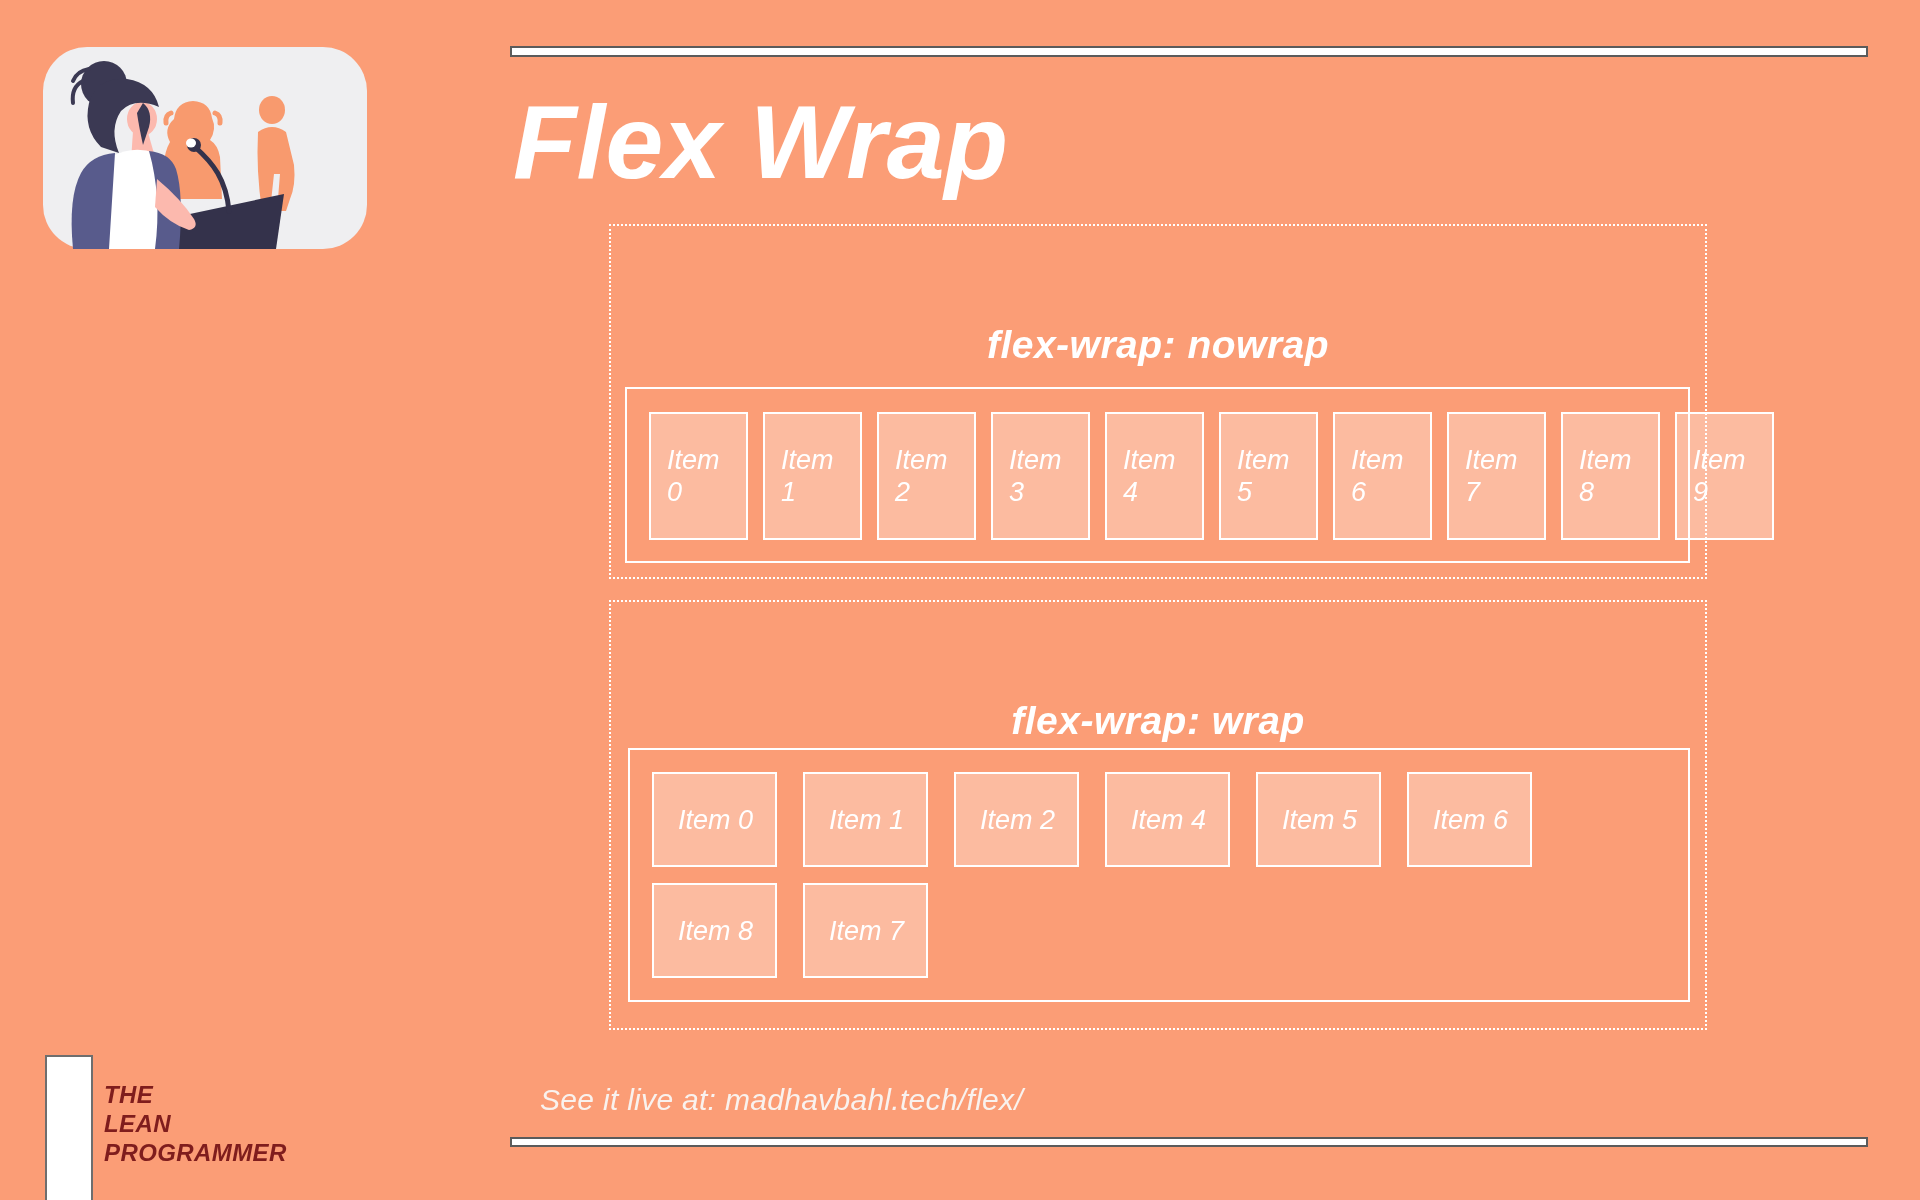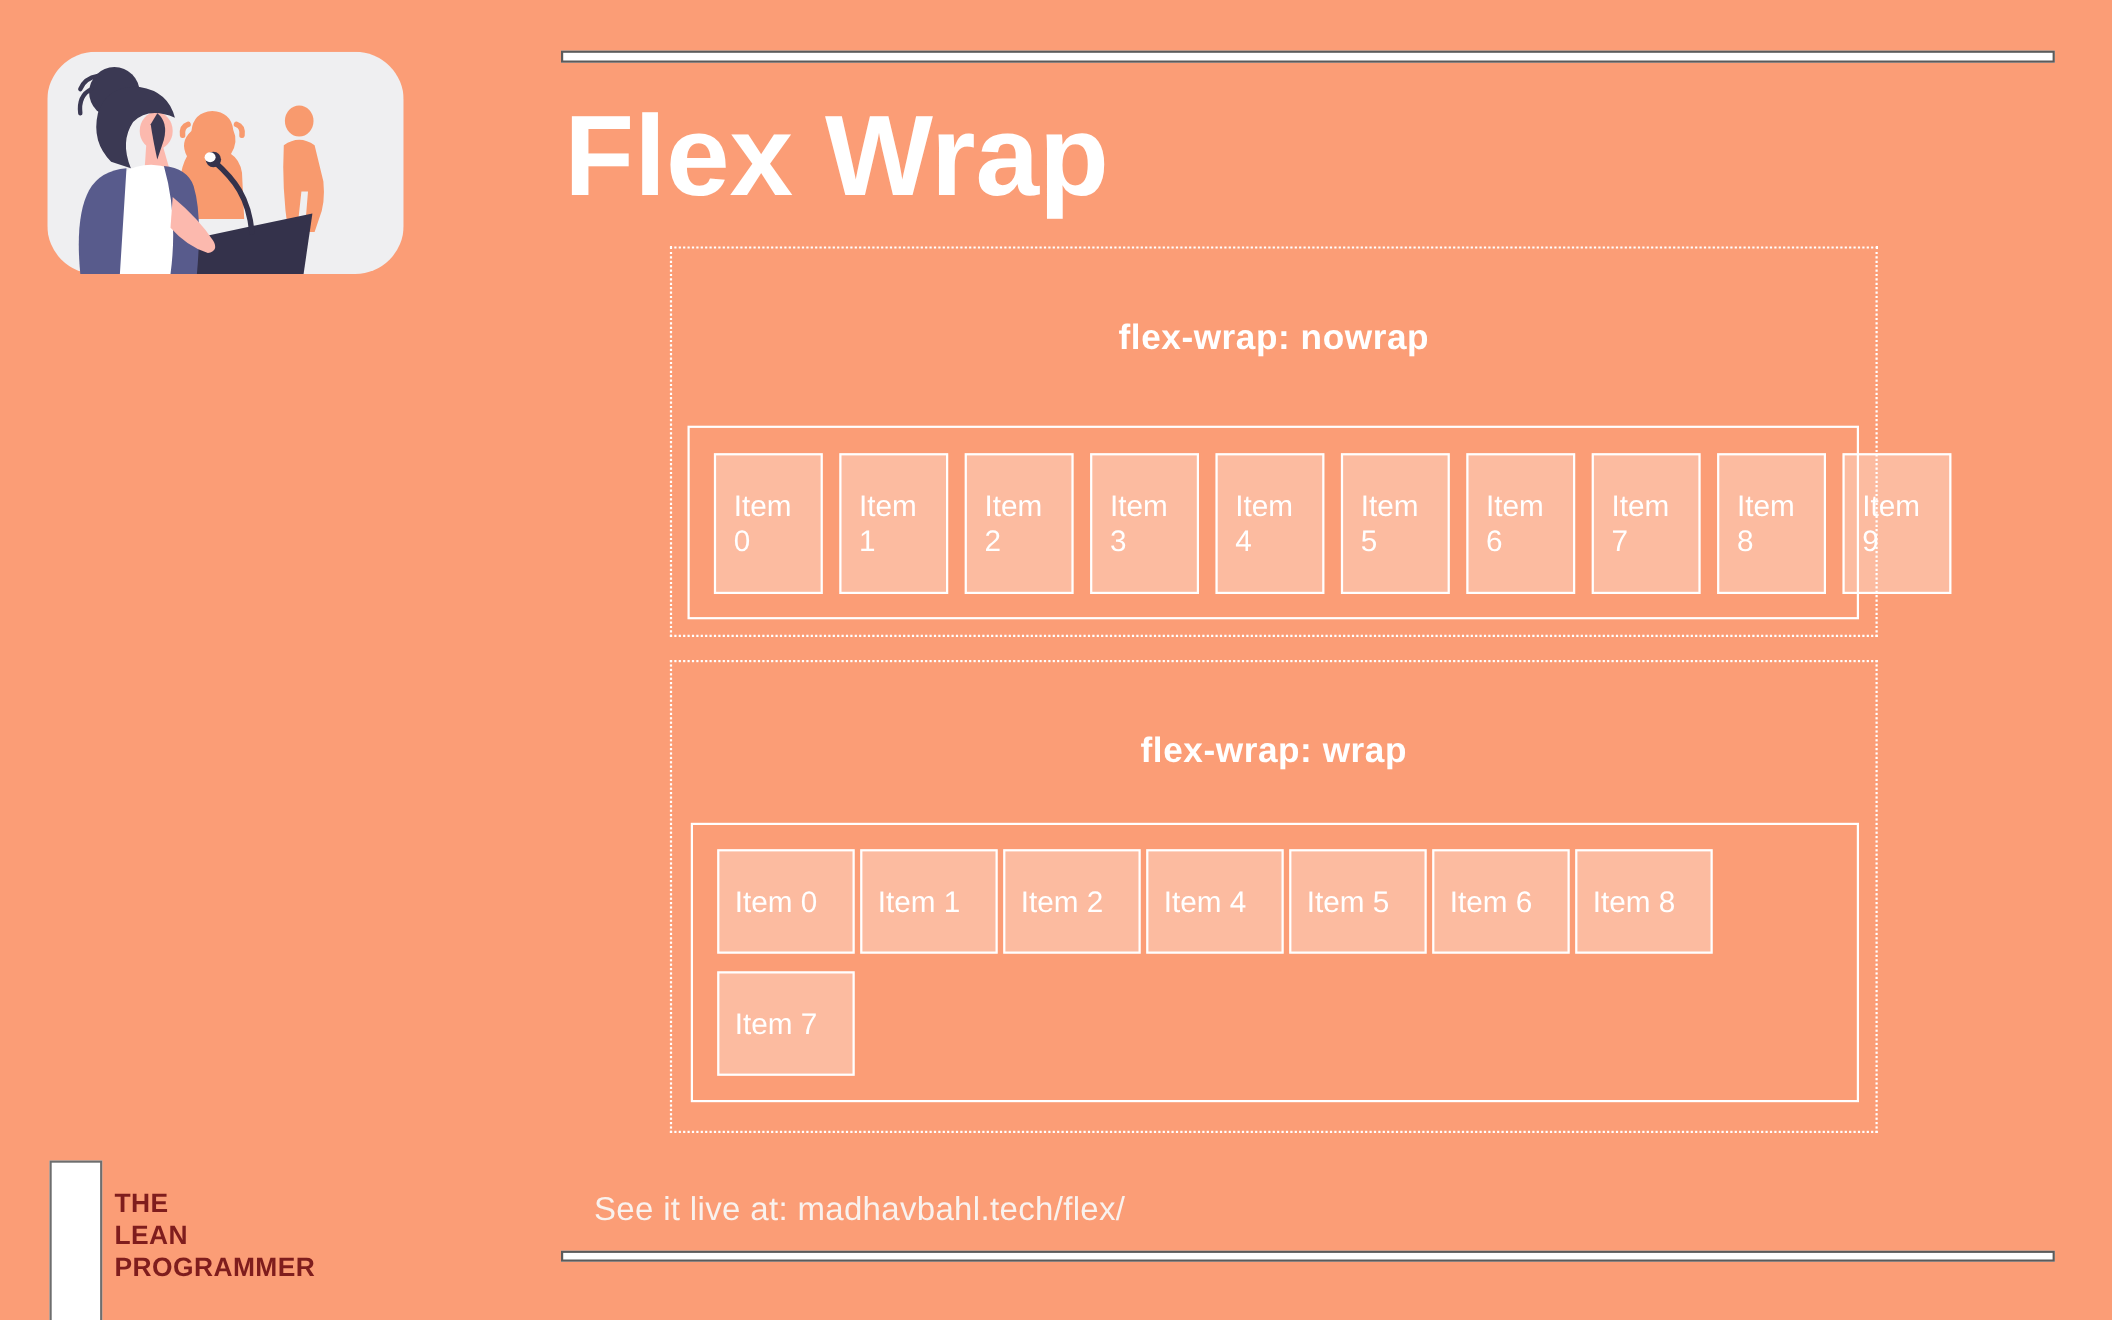--- a/index.html
+++ b/index.html
@@ -16,21 +16,21 @@
     --skin:#fcb9ae;
     --footer-text:#f9f2ee;
   }
   *{box-sizing:border-box;}
   html,body{margin:0;padding:0;}
   body{
     width:1920px;height:1200px;overflow:hidden;position:relative;
     background:var(--background);
     font-family:"Liberation Sans", sans-serif;
   }
-  .slide{position:absolute;inset:0;}
+  .slide{position:absolute;inset:0;font-style:italic;}
 
   
   .illustration{position:absolute;left:43px;top:47px;width:324px;height:202px;}
 
   
   .bar{position:absolute;background:var(--bar-fill);border:2px solid var(--bar-border);}
   .top-bar{left:510px;top:46px;width:1358px;height:11px;}
   .bottom-bar{left:510px;top:1137px;width:1358px;height:10px;}
 
   
@@ -41,21 +41,21 @@
 
   
   .demo{
     position:absolute;left:609px;width:1098px;
     border:2px dotted var(--line-white);
     color:#fff;text-align:center;
   }
   .nowrap-demo{top:224px;height:355px;}
   .wrap-demo{top:600px;height:430px;}
   .demo-label{
-    margin-top:62px;font-size:32px;font-weight:bold;letter-spacing:0.5px;
+    margin-top:97px;font-size:39px;font-weight:bold;letter-spacing:0.5px;
   }
   .flex-container{
     position:absolute;border:2px solid var(--line-white);
     display:flex;text-align:left;align-content:flex-start;
   }
   .flex-container.nowrap{
     left:14px;top:147px;width:1065px;height:176px;
     flex-wrap:nowrap;padding:23px 0 0 22px;margin-top:14px;
   }
   .flex-container.wrap{
@@ -63,21 +63,21 @@
     flex-wrap:wrap;padding:22px 0 0 22px;
   }
   .flex-item{
     flex:0 0 auto;
     background:var(--item-fill);
     border:2px solid var(--line-white);
     color:#fff;font-size:27px;line-height:32px;
     display:flex;align-items:center;
   }
   .nowrap .flex-item{width:99px;height:128px;margin-right:15px;padding-left:16px;}
-  .wrap .flex-item{width:125px;height:95px;margin:0 5px 16px 0;padding-left:14px;}
+  .wrap .flex-item{width:125px;height:95px;margin:0 26px 16px 0;padding-left:24px;}
 
   
   .footer-note{
     position:absolute;left:516px;top:1083px;
     font-size:30px;color:var(--footer-text);letter-spacing:0.3px;margin-left:24px;
   }
   .logo-bar{
     position:absolute;left:45px;top:1055px;width:48px;height:150px;
     background:#fff;border:2px solid #6e6e6e;
   }

